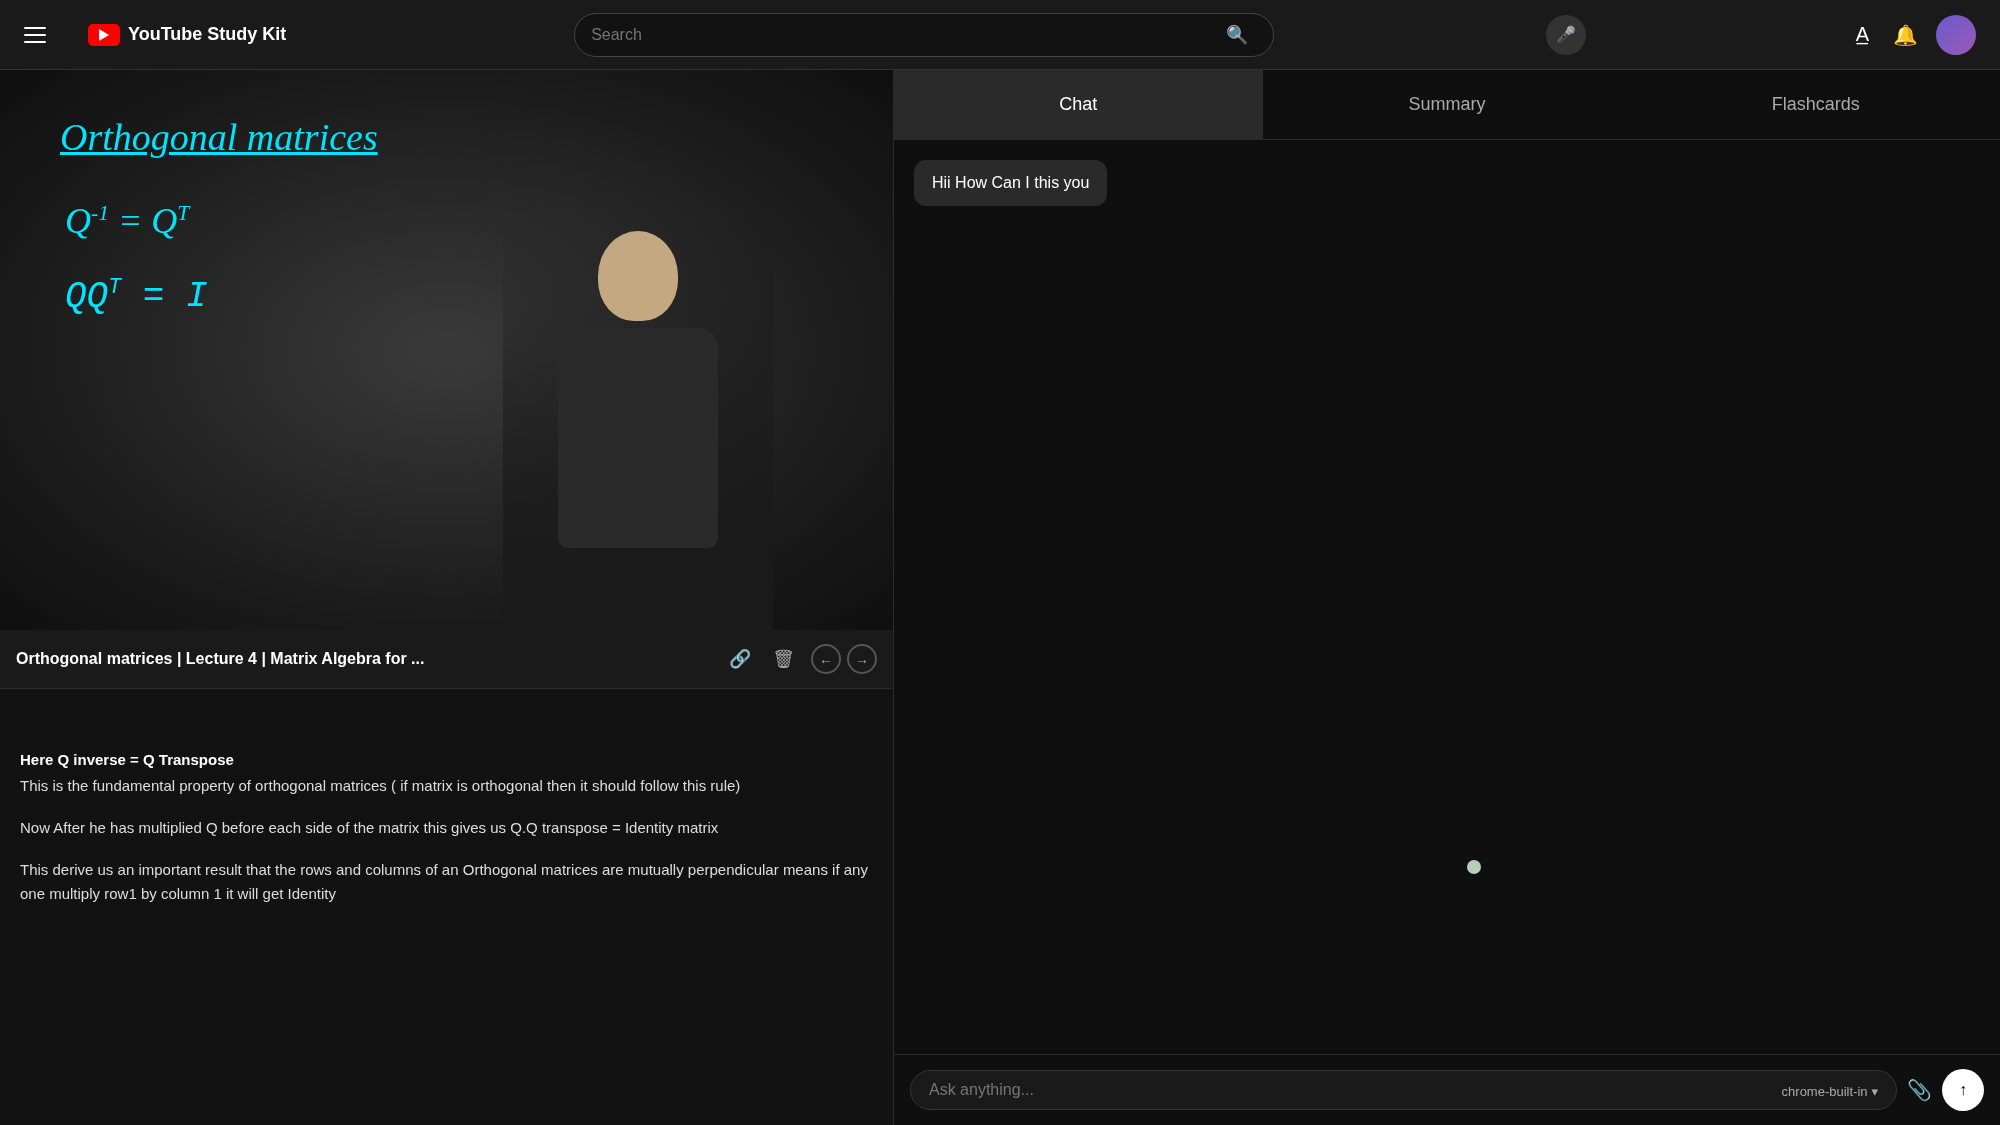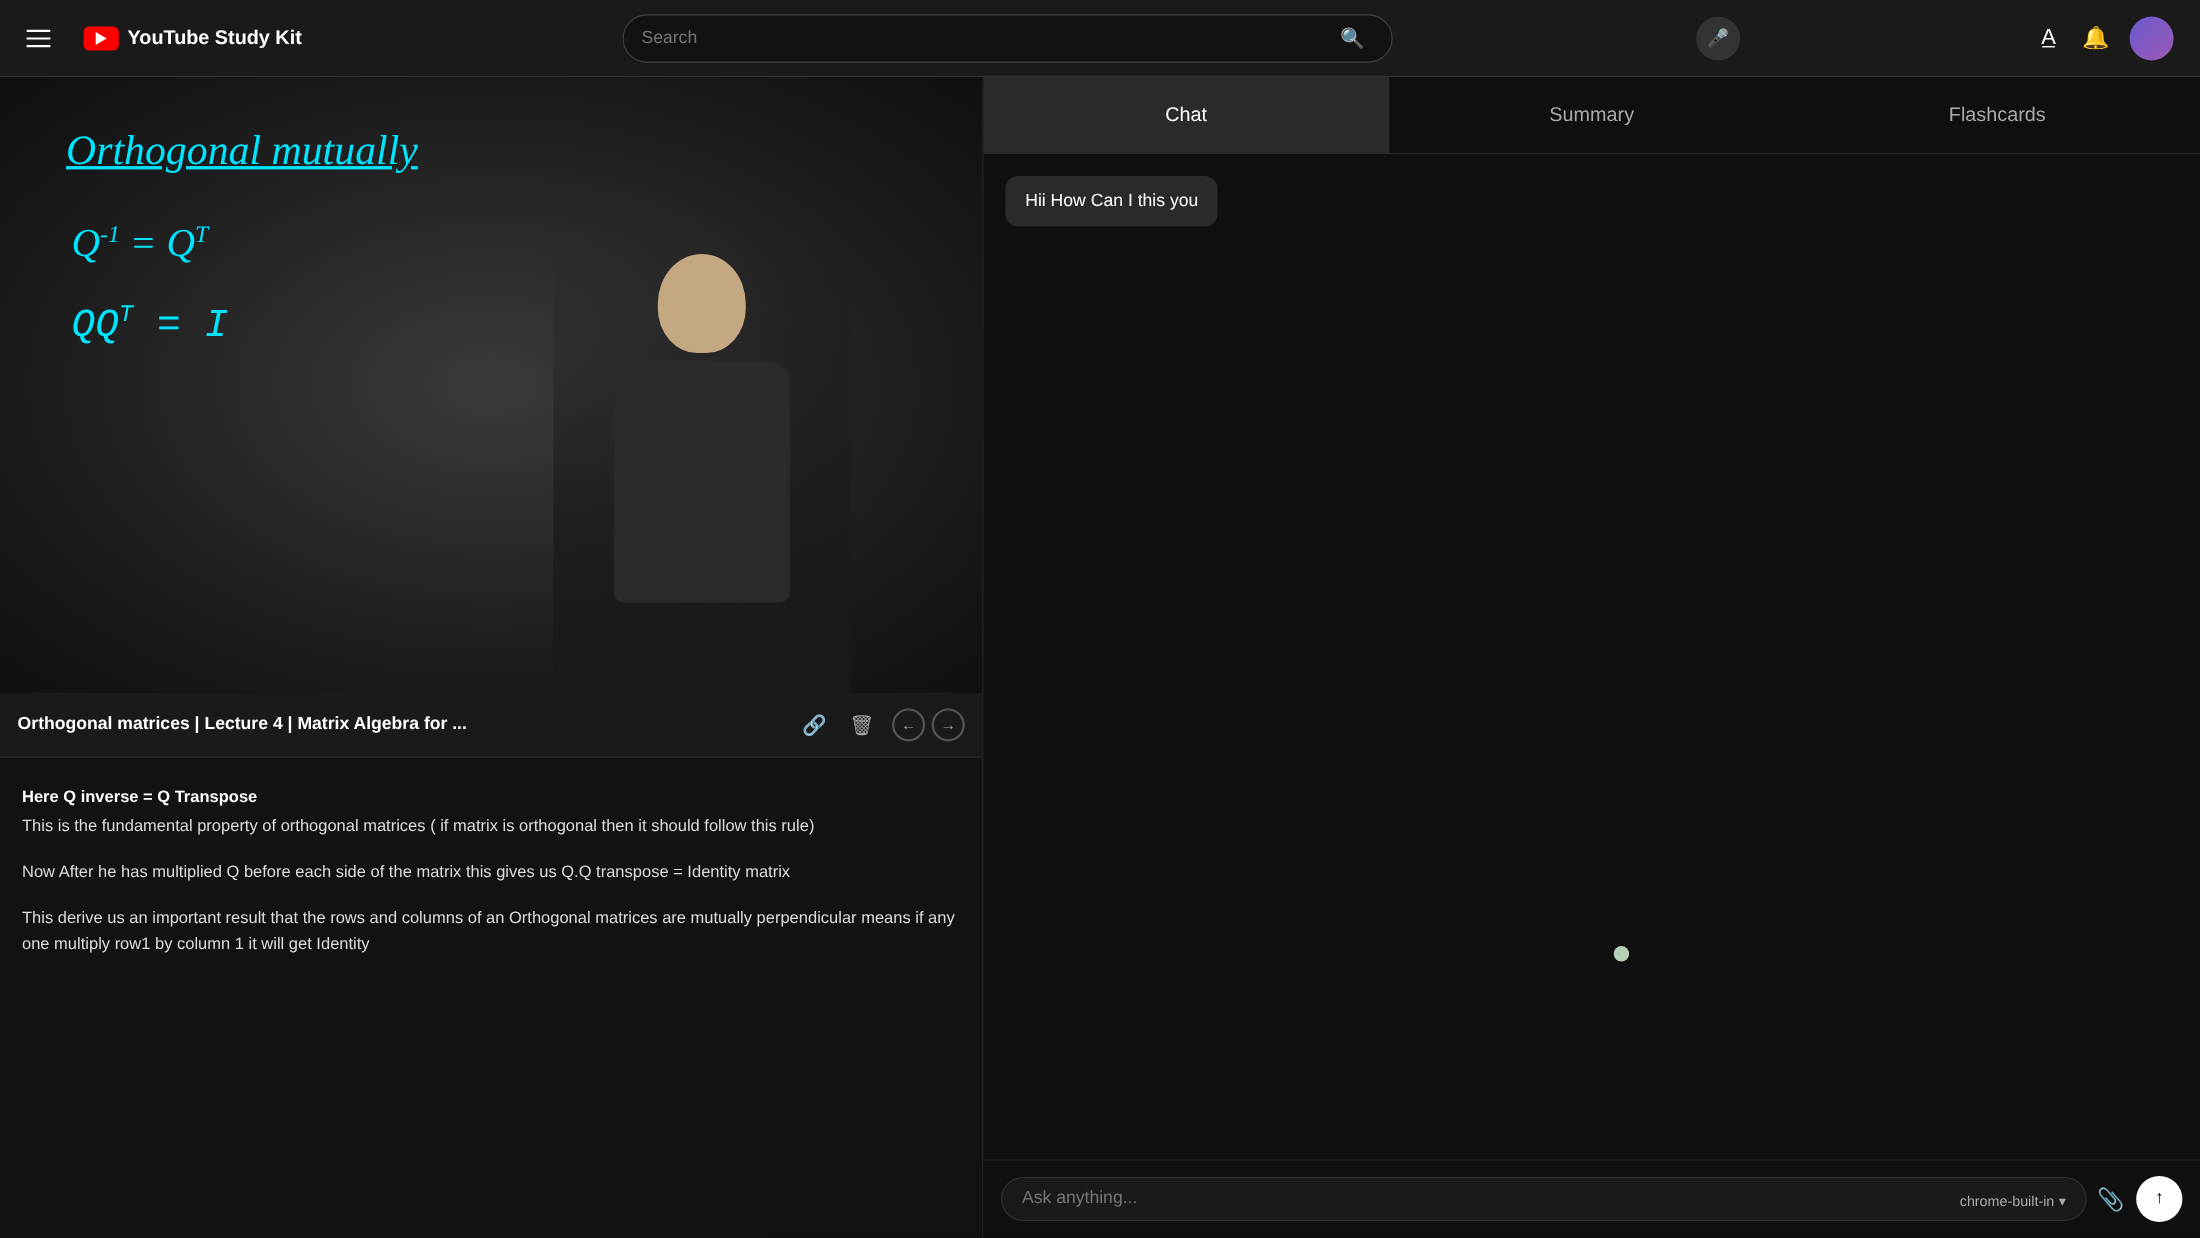--- a/index.html
+++ b/index.html
@@ -12,21 +12,21 @@
       overflow: hidden;
     }
 
     
     .top-nav {
       display: flex;
       align-items: center;
       height: 70px;
       background: #1a1a1a;
       padding: 0 24px;
-      gap: 16px;
+      gap: 28px;
       border-bottom: 1px solid #333;
     }
     .hamburger-btn {
       width: 36px; height: 36px;
       display: flex; flex-direction: column; justify-content: center; gap: 5px;
       cursor: pointer; background: none; border: none;
     }
     .hamburger-btn span {
       display: block; width: 22px; height: 2px; background: #fff; border-radius: 2px;
     }
@@ -233,20 +233,21 @@
     }
     .note-line {
       font-size: 15px;
       color: #ddd;
       line-height: 1.6;
       margin-bottom: 2px;
     }
     .note-line.bold {
       font-weight: 600;
       color: #fff;
+      margin-top: 35px;
     }
     .note-spacer {
       height: 16px;
     }
 
     
     .right-panel {
       flex: 1;
       display: flex;
       flex-direction: column;
@@ -396,21 +397,21 @@
   </div>
 </nav>
 
 <div class="main-content">
 
   <div class="left-panel">
 
     <div class="video-area">
       <div class="video-bg">
         <div class="math-overlay">
-          <div class="math-title">Orthogonal mutually</div>
+          <div class="math-title">Orthogonal matrices</div>
           <div class="math-eq1">
             Q<sup>-1</sup> = Q<sup>T</sup>
           </div>
           <div class="math-eq2">
             QQ<sup>T</sup> = I
           </div>
         </div>
 
         <div class="presenter">
           <div class="presenter-head"></div>

